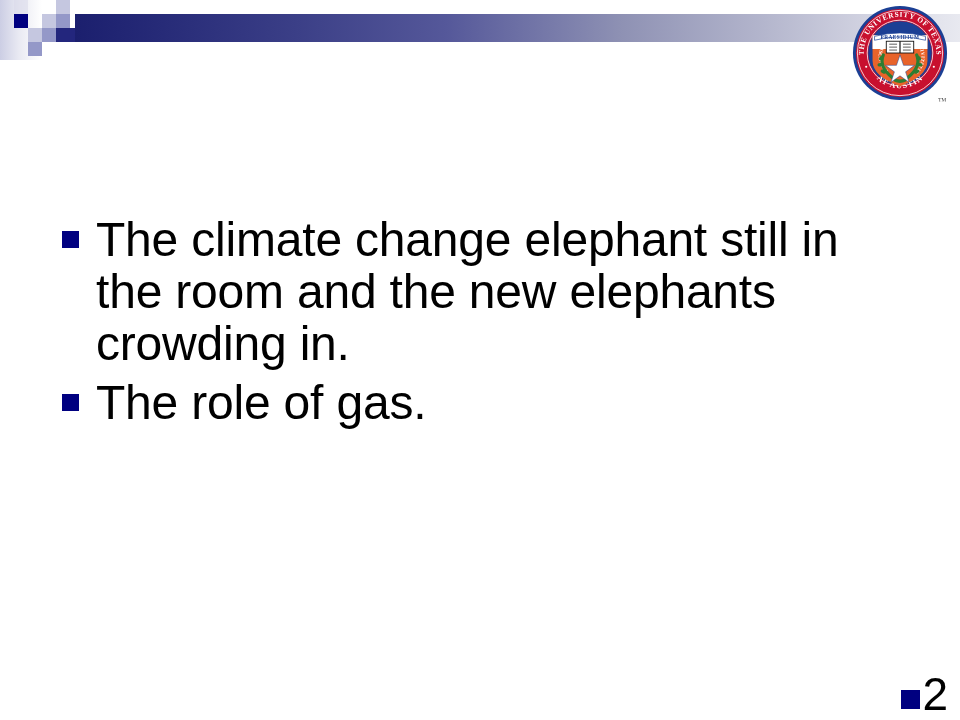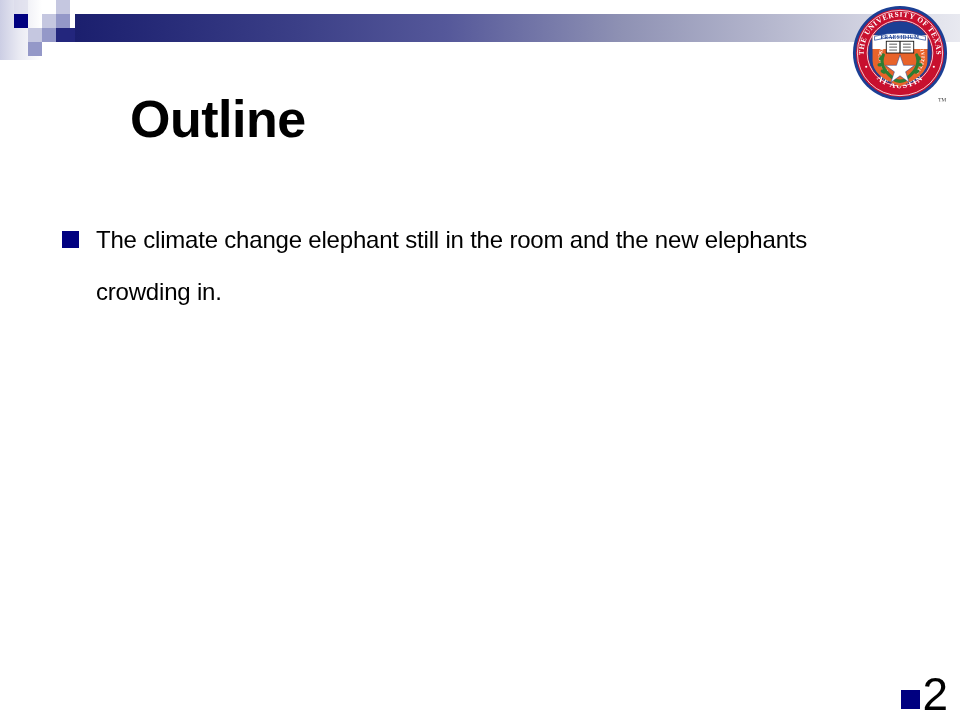--- a/index.html
+++ b/index.html
@@ -107,21 +107,21 @@
   .bullet-marker {
     flex: 0 0 auto;
     width: 17px;
     height: 17px;
     background: #000080;
     margin-top: 17px;
     margin-right: 17px;
   }
   .bullet-text {
     flex: 1 1 auto;
-    font-size: 24px;
+    font-size: 48px;
     line-height: 52px;
     color: #000000;
     letter-spacing: -0.2px;
   }
 
   
   .slide-number {
     position: absolute;
     right: 12px;
     bottom: 3px;
@@ -219,29 +219,32 @@
       <ellipse cx="69" cy="55" rx="3" ry="1.8" fill="#2e7d32" transform="rotate(40 69 55)"></ellipse>
       <ellipse cx="70" cy="62" rx="3" ry="1.8" fill="#2e7d32" transform="rotate(10 70 62)"></ellipse>
       <ellipse cx="67" cy="69" rx="3" ry="1.8" fill="#2e7d32" transform="rotate(-25 67 69)"></ellipse>
       <path d="M 42,75 Q 50,79 58,75 L 56,79 Q 50,82 44,79 Z" fill="#2e7d32"></path>
 
       <polygon points="50,52 53.6,62.6 64.8,62.6 55.7,69.2 59.2,79.8 50,73.3 40.8,79.8 44.3,69.2 35.2,62.6 46.4,62.6" fill="#ffffff" stroke="#1b3f94" stroke-width="0.5"></polygon>
     </svg>
   </div>
   <div class="seal-tm">™</div>
 
-  <div class="title">Outline</div>
 
   <div class="body-list">
 
     <div class="bullet-row">
       <span class="bullet-marker"></span>
       <span class="bullet-text">The climate change elephant still in the room and the new elephants crowding in.</span>
     </div>
 
+    <div class="bullet-row">
+      <span class="bullet-marker"></span>
+      <span class="bullet-text">The role of gas.</span>
+    </div>
 
 
   </div>
 
   <div class="slide-number">
     <span class="sn-marker"></span>
     <span class="sn-text">2</span>
   </div>
 
 </div>

